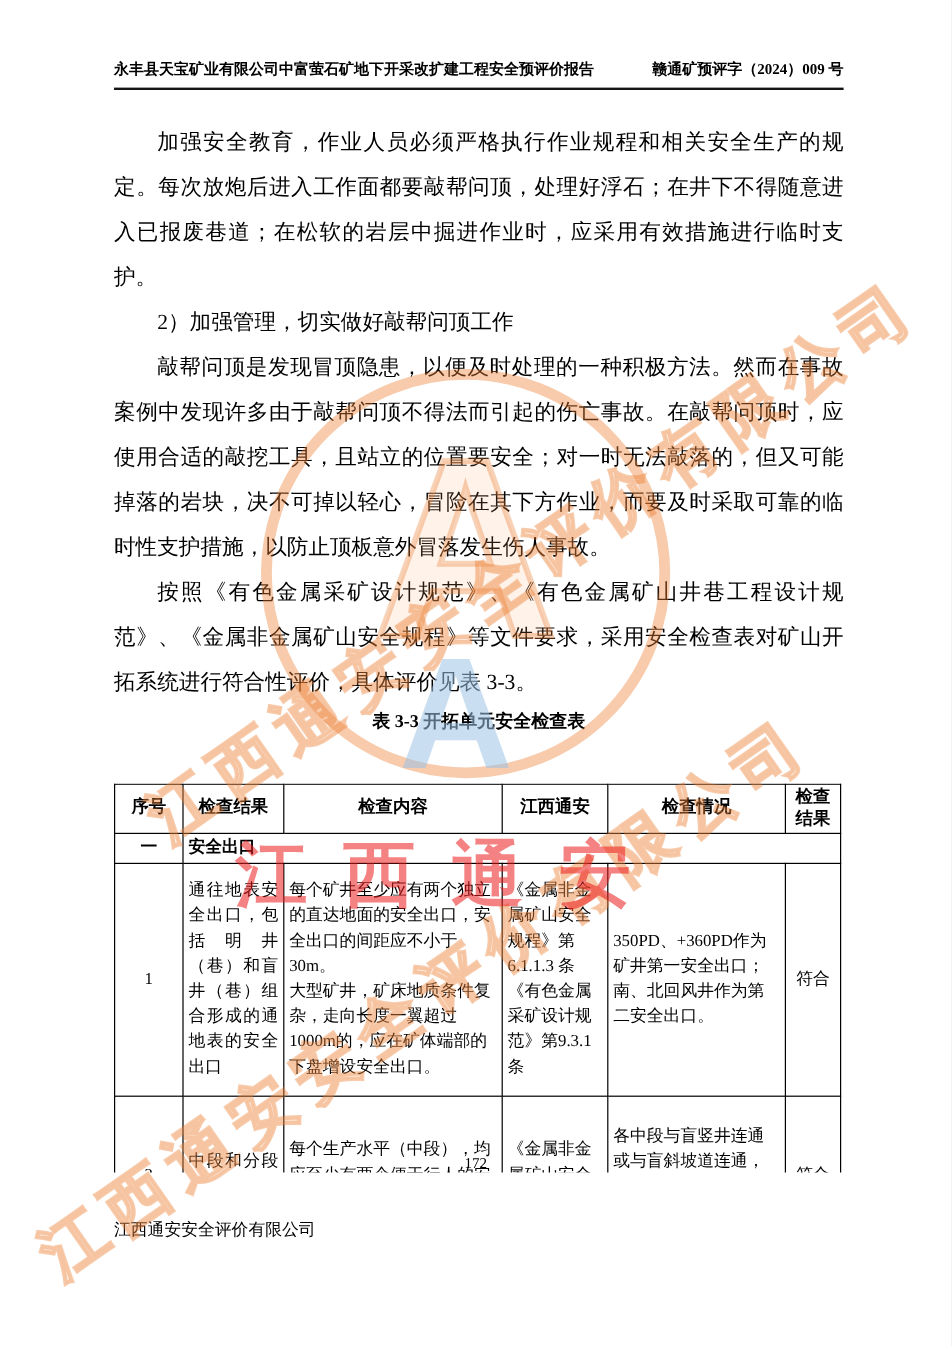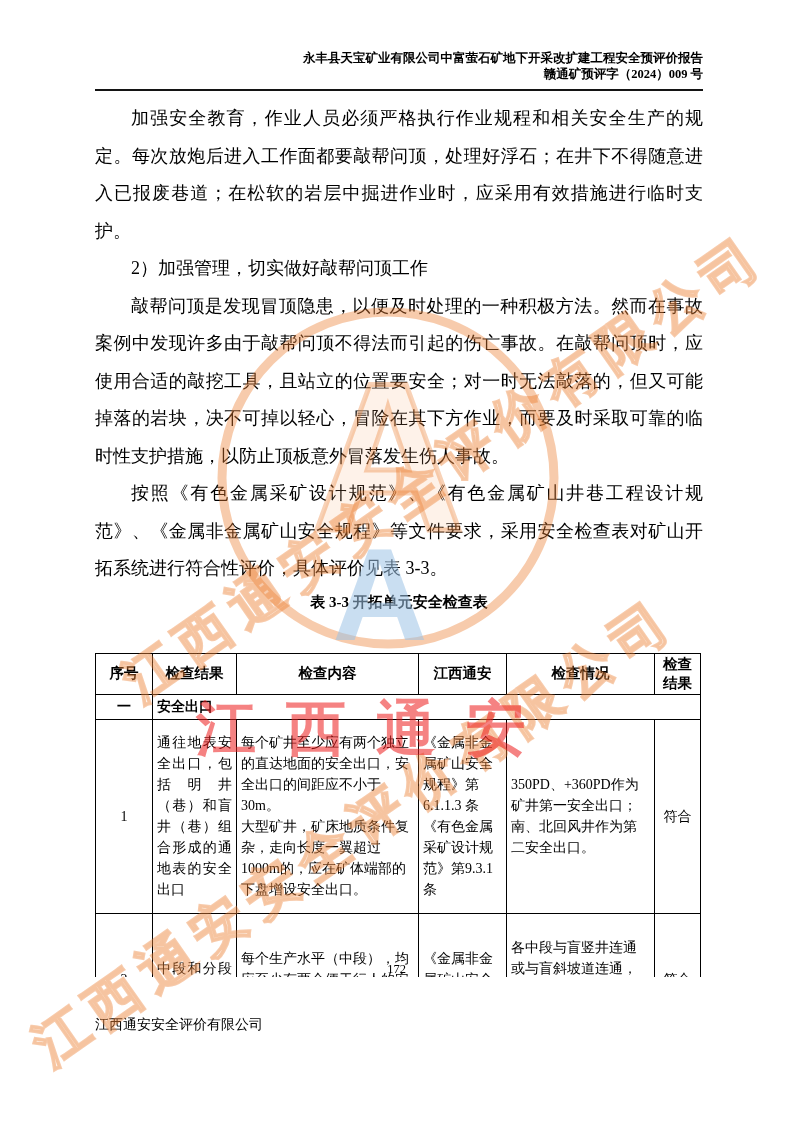--- a/index.html
+++ b/index.html
@@ -7,21 +7,21 @@
     position:relative; width:793px; height:1122px; margin:0 auto;
     background:#ffffff; overflow:hidden;
     font-family:"Liberation Serif","DejaVu Serif",serif; color:#000;
   }
 
   
   .doc-header {
     position:absolute; top:50px; left:95px; width:608px;
     display:flex; justify-content:space-between; align-items:flex-end;
     font-weight:bold; font-size:12.5px; line-height:16px;
-    padding-bottom:7px; border-bottom:2px solid #141414;flex-direction:column;
+    padding-bottom:7px; border-bottom:2px solid #141414;
   }
   .doc-header .left { max-width:430px; }
   .doc-header .right { white-space:nowrap; }
 
   
   .doc-body {
     position:absolute; top:100px; left:95px; width:608px;
     font-size:18px; line-height:37.5px; text-align:justify;
   }
   .para { margin:0; text-indent:2em; }

